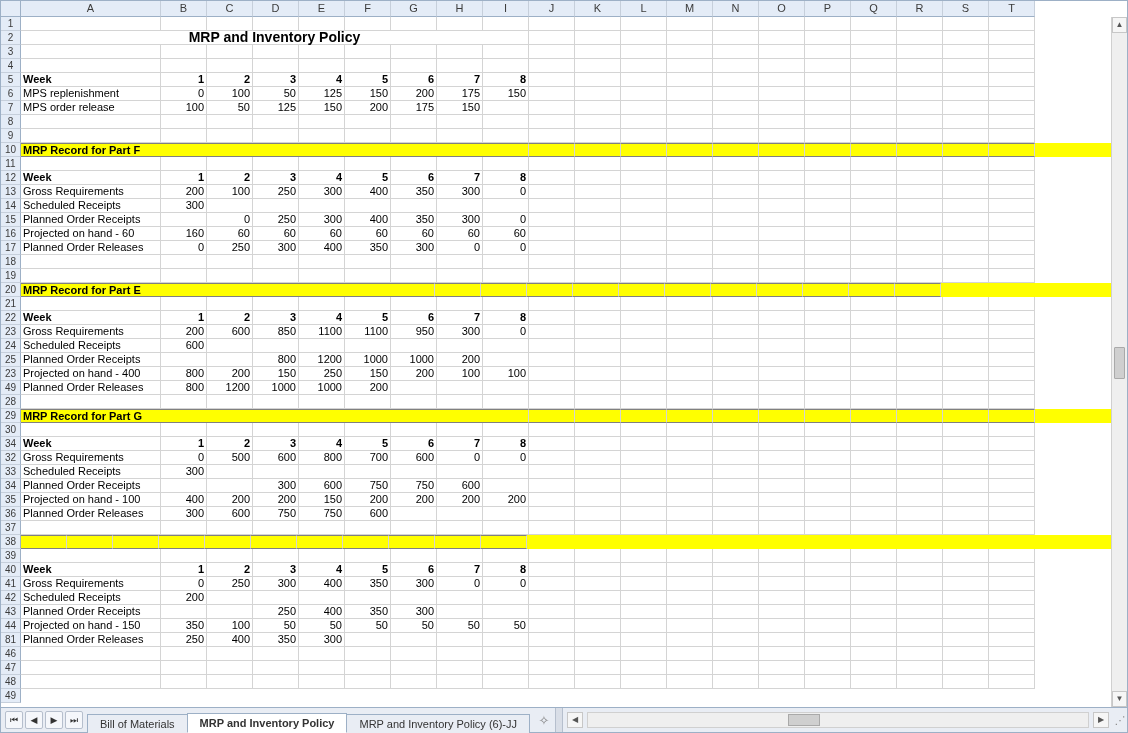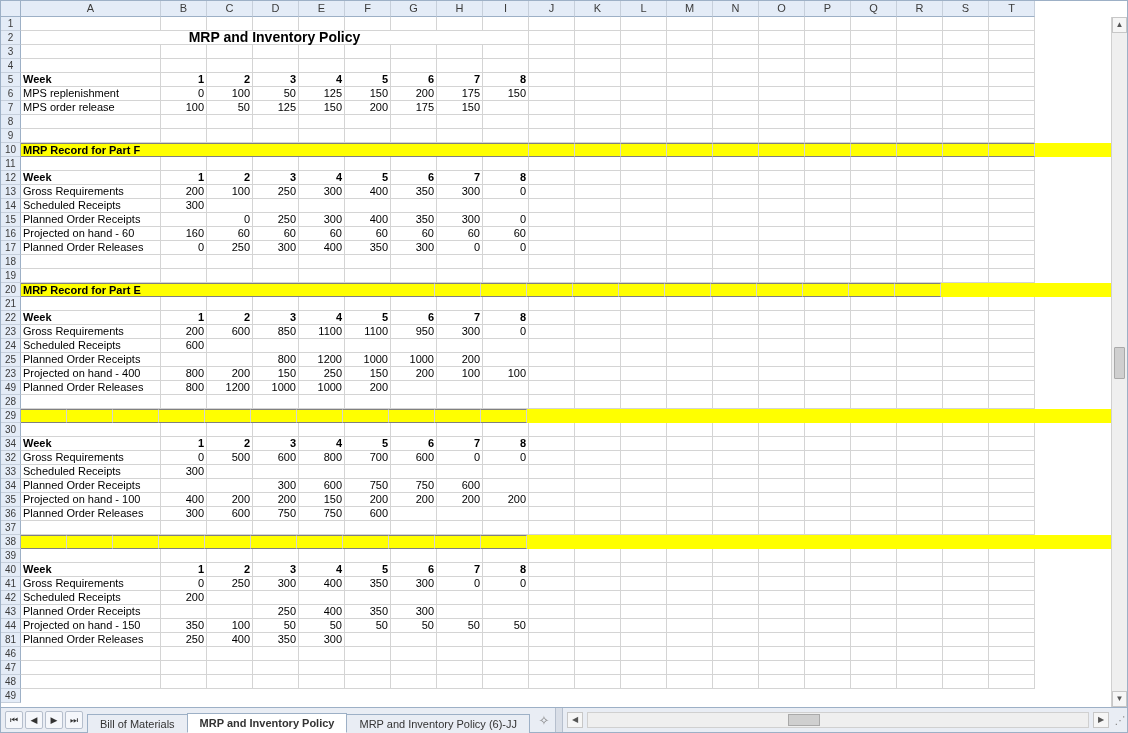--- a/index.html
+++ b/index.html
@@ -896,20 +896,21 @@
           <div class="cell" style="width: 46px;"></div>
           <div class="cell" style="width: 46px;"></div>
           <div class="cell" style="width: 46px;"></div>
           <div class="cell" style="width: 46px;"></div>
           <div class="cell" style="width: 46px;"></div>
           <div class="cell" style="width: 46px;"></div>
           <div class="cell" style="width: 46px;"></div>
           <div class="cell" style="width: 46px;"></div>
         </div>
         <div class="row section-header">
+          <div class="cell bold" style="width: 508px;">MRP Record for Part G</div>
           <div class="cell" style="width: 46px;"></div>
           <div class="cell" style="width: 46px;"></div>
           <div class="cell" style="width: 46px;"></div>
           <div class="cell" style="width: 46px;"></div>
           <div class="cell" style="width: 46px;"></div>
           <div class="cell" style="width: 46px;"></div>
           <div class="cell" style="width: 46px;"></div>
           <div class="cell" style="width: 46px;"></div>
           <div class="cell" style="width: 46px;"></div>
           <div class="cell" style="width: 46px;"></div>

